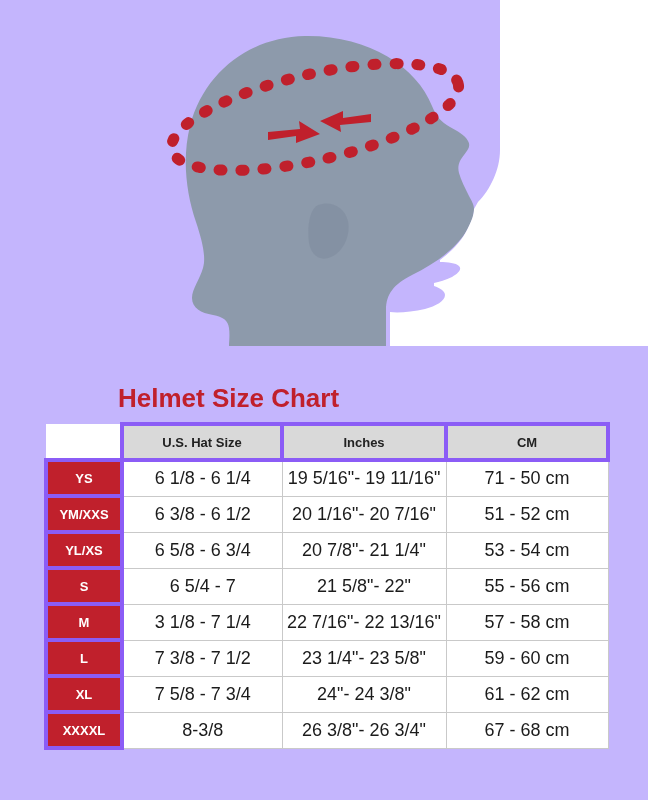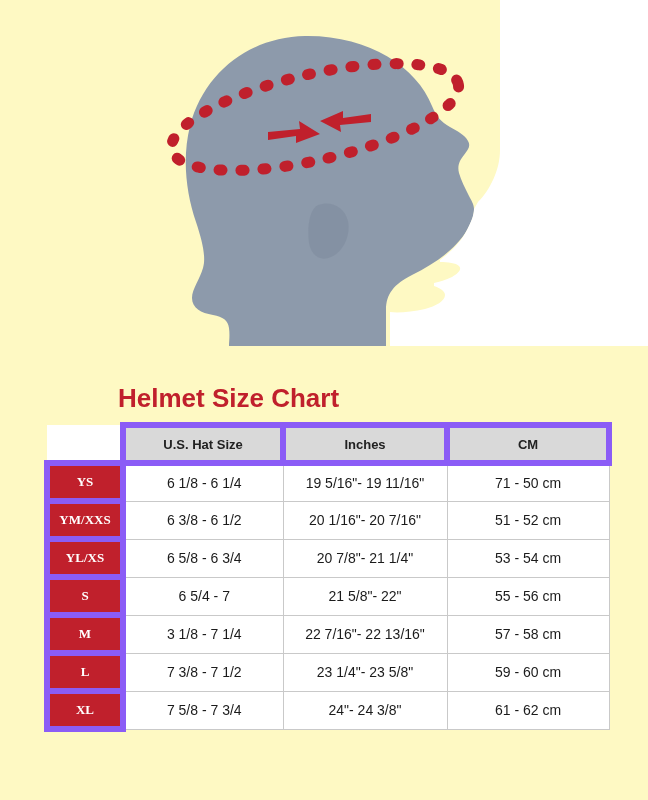--- a/index.html
+++ b/index.html
@@ -11,21 +11,21 @@
     width: 648px;
     height: 800px;
     font-family: "Liberation Sans", sans-serif;
     color: #333333;
     overflow: hidden;
   }
   #page {
     position: relative;
     width: 648px;
     height: 800px;
-    background: #fef9c3;
+    background: #c4b5fd;
   }
 
   
   #illustration {
     position: relative;
     width: 648px;
     height: 370px;
   }
   #illustration svg {
     display: block;
@@ -47,21 +47,21 @@
   #size-table {
     position: absolute;
     top: 422px;
     left: 44px;
     width: 562px;
     border-collapse: collapse;
     table-layout: fixed;
     font-size: 13px;
   }
   #size-table th, #size-table td {
-    border: 6px solid #8b5cf6;
+    border: 4px solid #8b5cf6;
     padding: 0;
     height: 32px;
     text-align: center;
     vertical-align: middle;
   }
   #size-table thead th {
     background: #d9d9d9;
     color: #222222;
     font-weight: bold;
     font-size: 13px;
@@ -69,27 +69,26 @@
   #size-table thead th.corner {
     background: #ffffff;
     border-left: 1px solid #ffffff;
     border-top: 1px solid #ffffff;
   }
   #size-table td.size-label {
     background: #c0202c;
     color: #ffffff;
     font-weight: bold;
     font-size: 13px;
-    font-family: Liberation Serif, serif;
   }
   #size-table td.val {
     background: #ffffff;
     color: #1b1b1b;
     border: 1px solid #c9c9c9;
-    font-size: 14px;
+    font-size: 18px;
     margin-top: 44px;
   }
   col.c0 { width: 76px; }
   col.c1 { width: 160px; }
   col.c2 { width: 164px; }
   col.c3 { width: 162px; }
 </style>
 </head>
 <body>
 
@@ -209,16 +208,22 @@
         <td class="val">7 3/8 - 7 1/2</td>
         <td class="val">23 1/4"- 23 5/8"</td>
         <td class="val">59 - 60 cm</td>
       </tr>
       <tr>
         <td class="size-label">XL</td>
         <td class="val">7 5/8 - 7 3/4</td>
         <td class="val">24"- 24 3/8"</td>
         <td class="val">61 - 62 cm</td>
       </tr>
+      <tr>
+        <td class="size-label">XXXXL</td>
+        <td class="val">8-3/8</td>
+        <td class="val">26 3/8"- 26 3/4"</td>
+        <td class="val">67 - 68 cm</td>
+      </tr>
     </tbody>
   </table>
 
 </div>
 
 </body></html>

